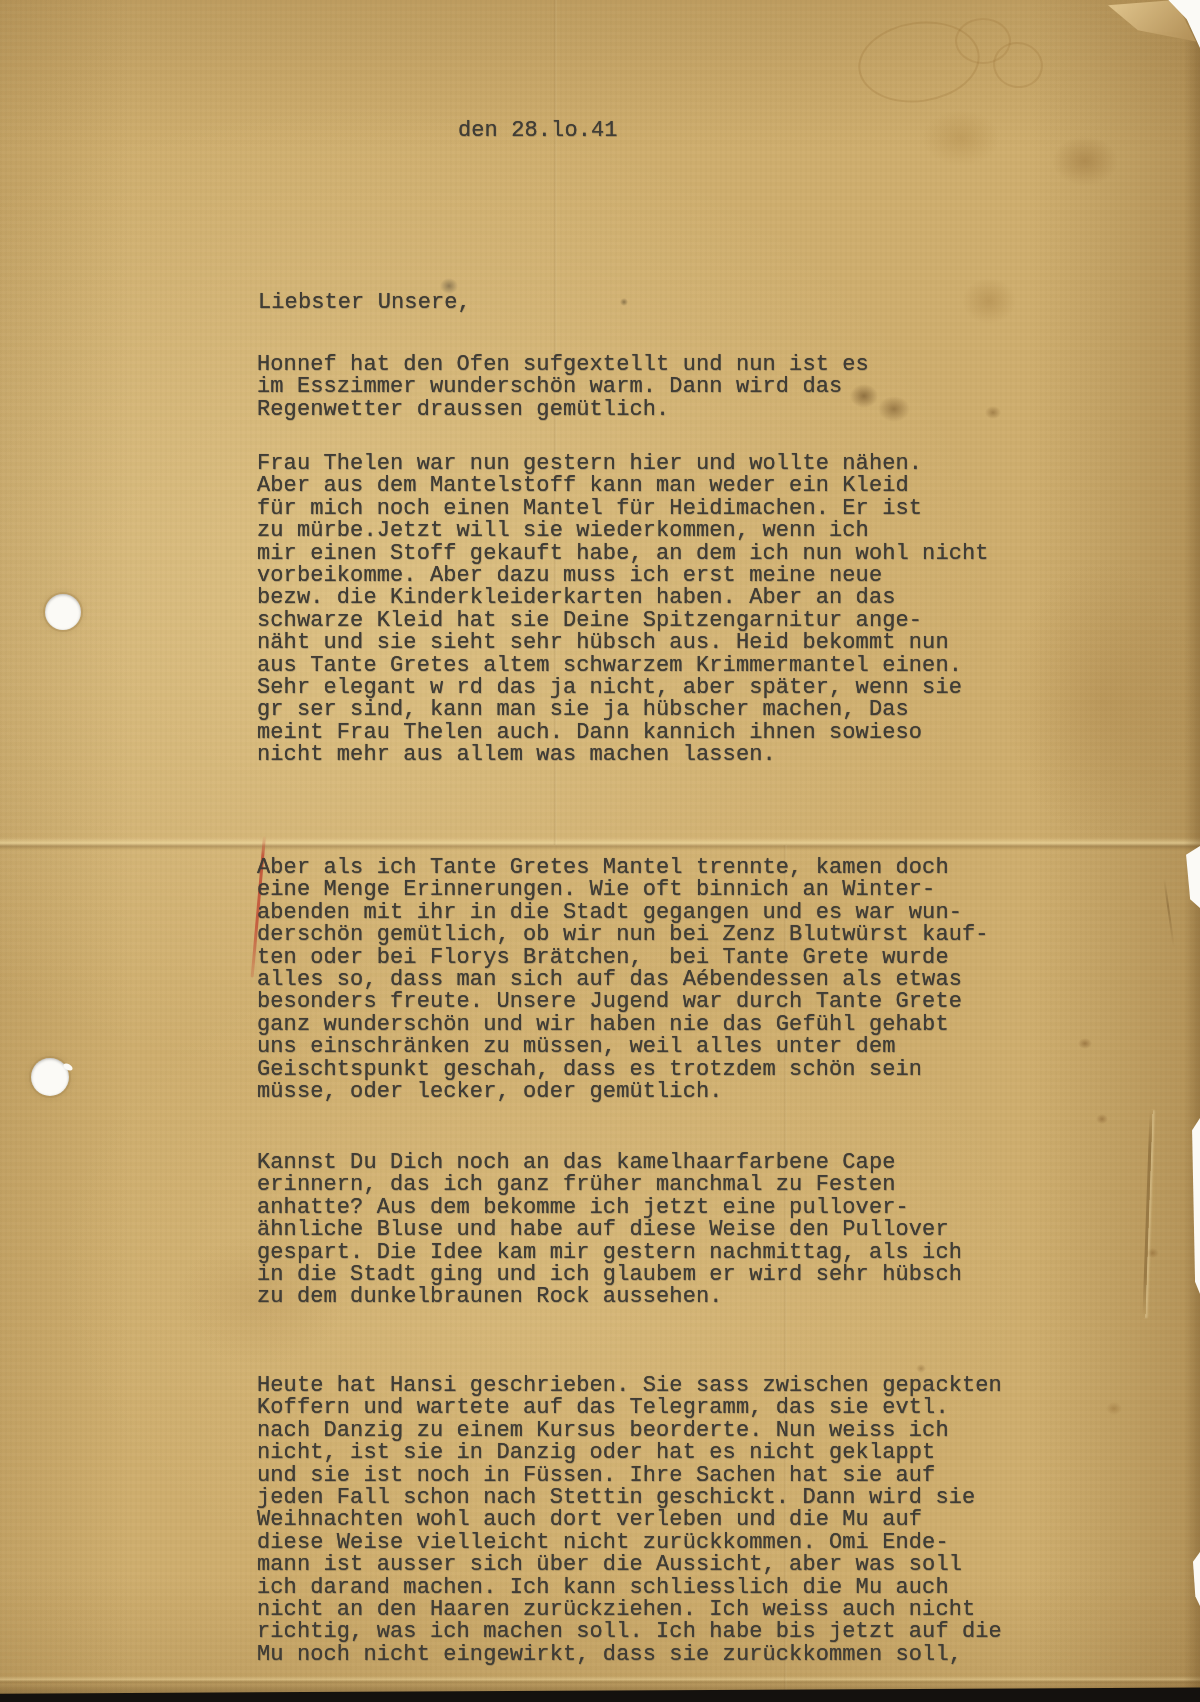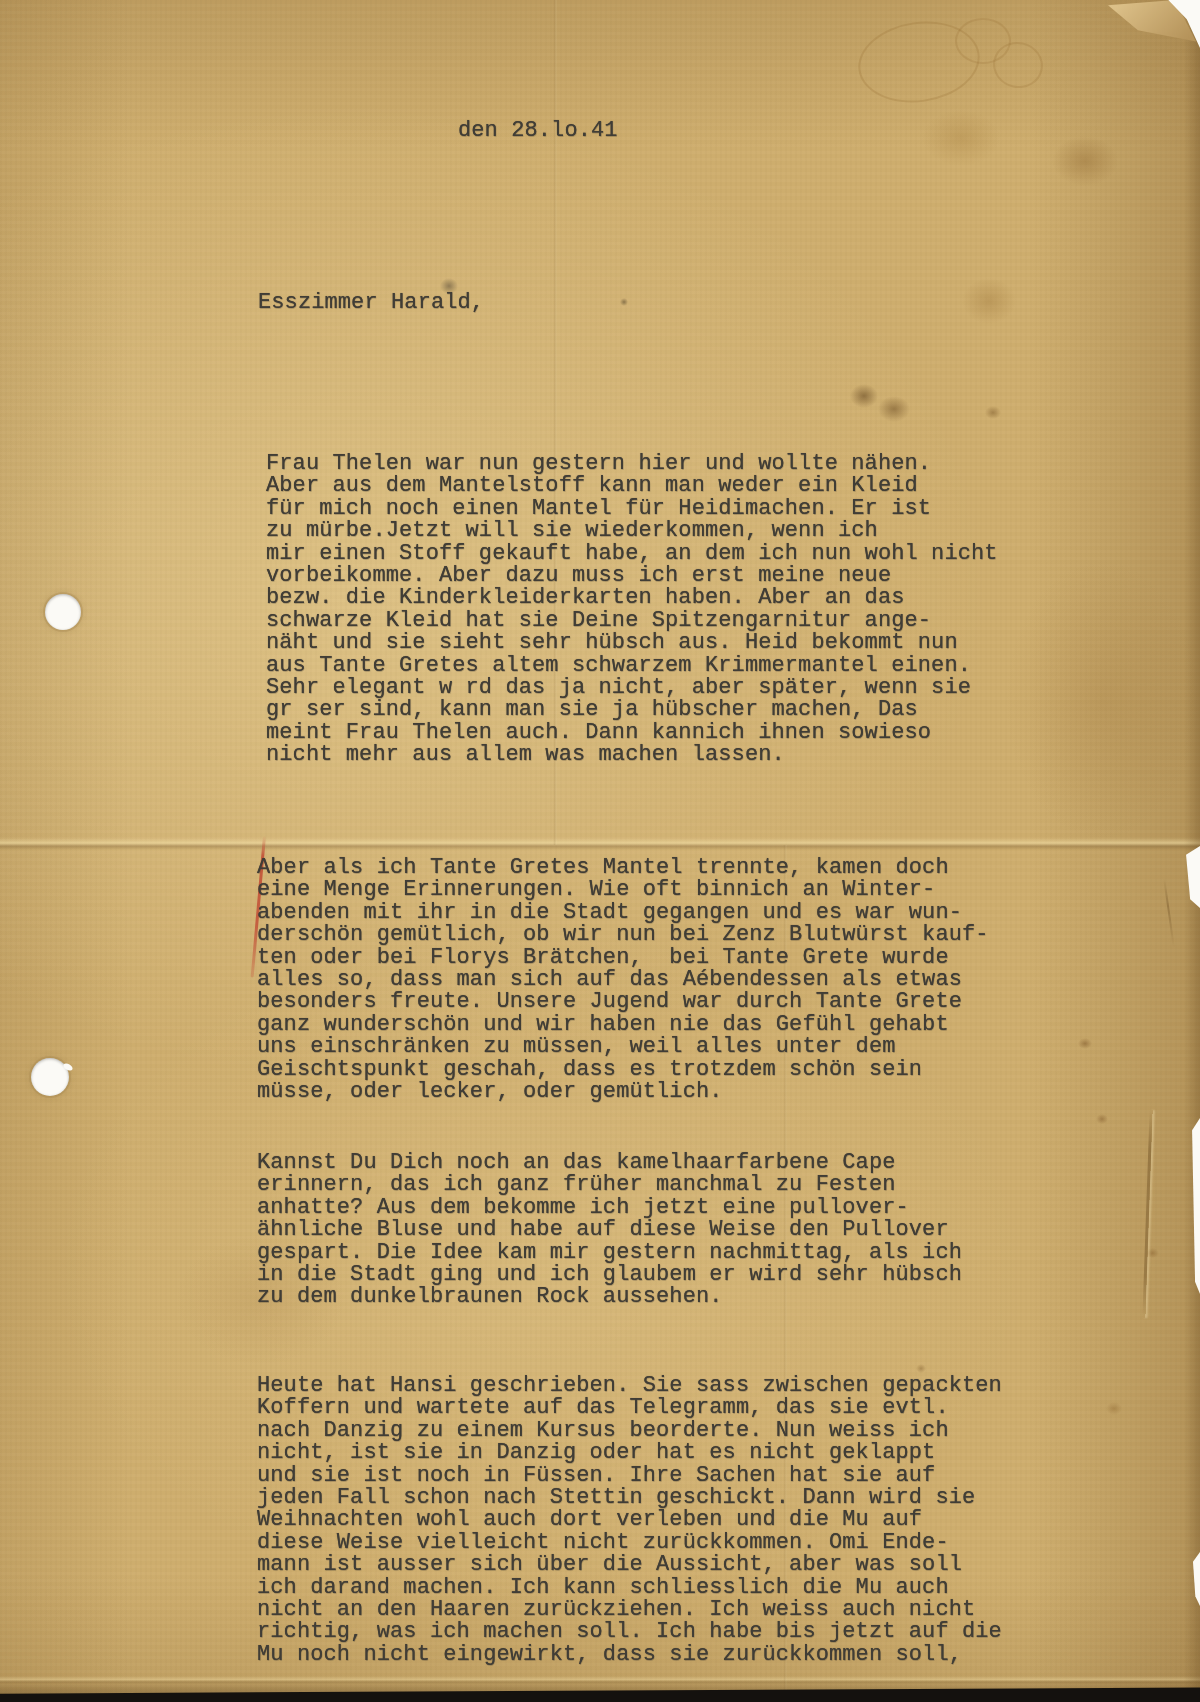--- a/index.html
+++ b/index.html
@@ -27,21 +27,21 @@
   }
   .text-layer{
     position:absolute;left:0;top:0;width:1200px;height:1702px;
     font-family:"Liberation Mono","DejaVu Sans Mono",monospace;
     font-size:22px;line-height:22.4px;color:var(--ink);
     text-shadow:0 0 0.7px rgba(62,58,50,0.85), 0.5px 0.5px 0 rgba(62,58,50,0.22);
     letter-spacing:0.1px;
   }
   .tline,.tpara{position:absolute;white-space:pre-wrap;}
   .para-1{left:257px;top:354px;}
-  .para-2{left:257px;top:453px;margin-left:9px;}
+  .para-2{left:257px;top:453px;}
   .para-3{left:257px;top:857px;}
   .para-4{left:257px;top:1152px;}
   .para-5{left:257px;top:1375px;}
   .date-line{left:458px;top:88px;margin-top:32px;}
   .salutation-line{left:258px;top:292px;}
 
   .crease-h{position:absolute;left:0;top:838px;width:1200px;height:12px;
     background:linear-gradient(180deg, rgba(110,80,40,0) 0%, rgba(248,230,175,0.55) 42%, rgba(105,78,38,0.30) 68%, rgba(105,78,38,0) 100%);}
   .crease-h2{position:absolute;left:0;top:1676px;width:1200px;height:8px;
     background:linear-gradient(180deg, rgba(110,80,40,0) 0%, rgba(248,230,175,0.35) 45%, rgba(105,78,38,0.22) 75%, rgba(105,78,38,0) 100%);}
@@ -124,21 +124,24 @@
     <div class="tear-line"></div>
     <div class="tear-line-2"></div>
     <div class="corner-flap"></div>
     <div class="corner-chip"></div>
     <div class="notch notch-1"></div>
     <div class="notch notch-2"></div>
     <div class="notch notch-3"></div>
 
     <div class="text-layer">
       <div class="tline date-line">den 28.lo.41</div>
-      <div class="tline salutation-line">Esszimmer Harald,</div>
+      <div class="tline salutation-line">Liebster Unsere,</div>
+      <div class="tpara para-1">Honnef hat den Ofen sufgextellt und nun ist es
+im Esszimmer wunderschön warm. Dann wird das
+Regenwetter draussen gemütlich.</div>
       <div class="tpara para-2">Frau Thelen war nun gestern hier und wollte nähen.
 Aber aus dem Mantelstoff kann man weder ein Kleid
 für mich noch einen Mantel für Heidimachen. Er ist
 zu mürbe.Jetzt will sie wiederkommen, wenn ich
 mir einen Stoff gekauft habe, an dem ich nun wohl nicht
 vorbeikomme. Aber dazu muss ich erst meine neue
 bezw. die Kinderkleiderkarten haben. Aber an das
 schwarze Kleid hat sie Deine Spitzengarnitur ange-
 näht und sie sieht sehr hübsch aus. Heid bekommt nun
 aus Tante Gretes altem schwarzem Krimmermantel einen.

